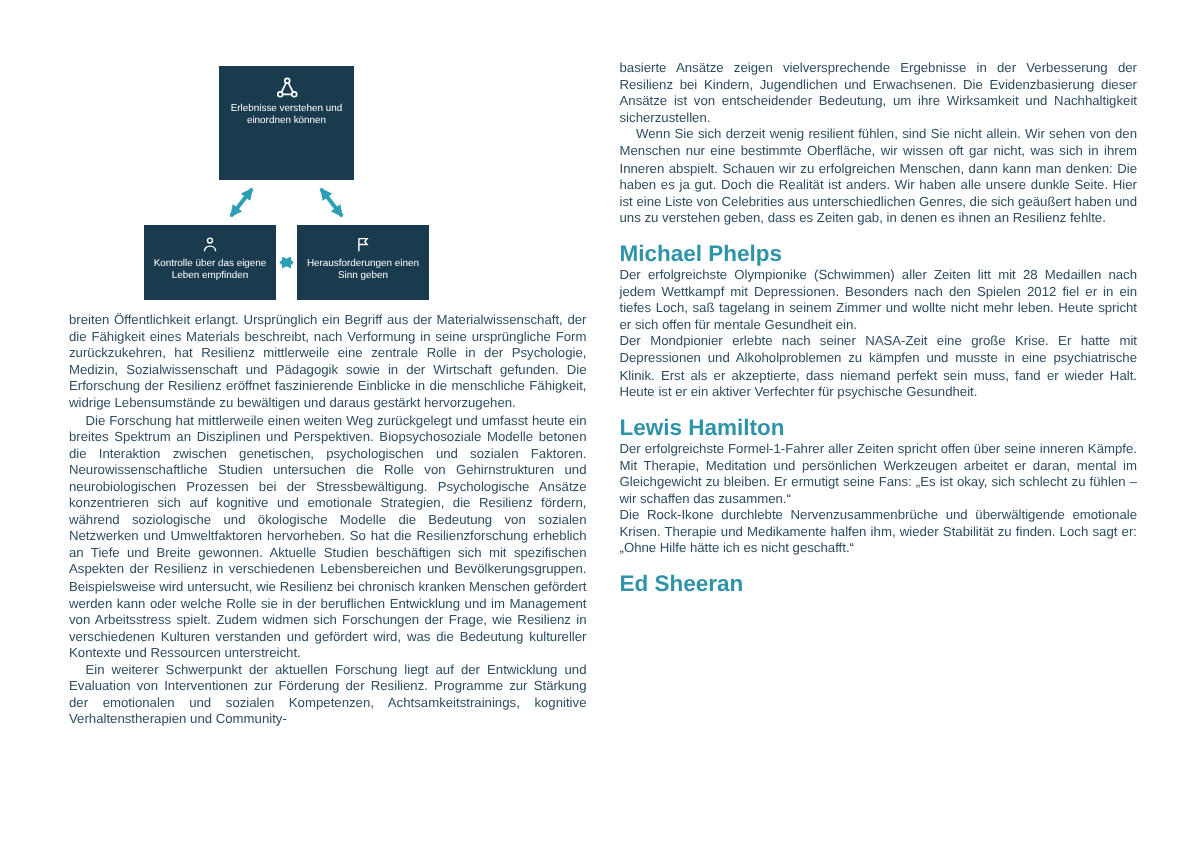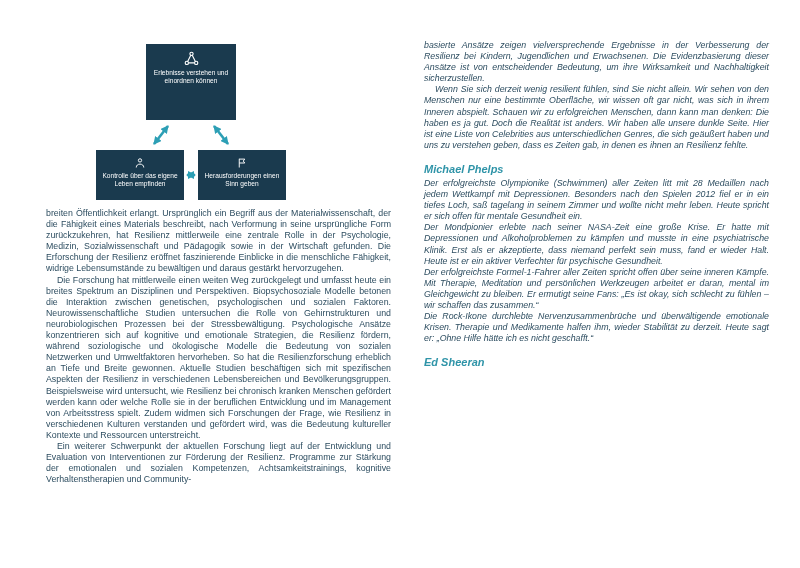--- a/index.html
+++ b/index.html
@@ -29,27 +29,27 @@
   .dicon { display:block; line-height:0; }
 
   
   .body-col {
     position:absolute; width:345px;
     font-size:8.8px; line-height:11.1px;
     text-align:justify; hyphens:auto; -webkit-hyphens:auto;
     color:#2d4d60;
   }
   .left-col  { left:46px; top:208px; }
-  .right-col { left:24px; top:40px;font-style:italic; }
+  .right-col { left:13px; top:40px; }
   .body-col p { margin:0; }
   .body-col p.indent { text-indent:11px; }
 
   section.celeb-section h3 {
     color:var(--accent, #2f94a8);
-    font-size:11px; line-height:11px; font-weight:bold;
+    font-size:15px; line-height:11px; font-weight:bold;
     margin-top:13px; margin-bottom:3px;
     text-align:left;
   }
 </style>
 </head>
 <body>
 
 <div class="spread">
 
   <div class="page page-left">
@@ -123,25 +123,26 @@
       <section class="celeb-section">
         <h3>Michael Phelps</h3>
         <p>Der erfolgreichste Olympionike (Schwimmen) aller Zeiten litt mit 28 Medaillen nach jedem Wettkampf mit Depressionen. Besonders nach den Spielen 2012 fiel er in ein tiefes Loch, saß tagelang in seinem Zimmer und wollte nicht mehr leben. Heute spricht er sich offen für mentale Gesundheit ein.</p>
       </section>
 
       <section class="celeb-section">
         <p>Der Mondpionier erlebte nach seiner NASA-Zeit eine große Krise. Er hatte mit Depressionen und Alkoholproblemen zu kämpfen und musste in eine psychiatrische Klinik. Erst als er akzeptierte, dass niemand perfekt sein muss, fand er wieder Halt. Heute ist er ein aktiver Verfechter für psychische Gesundheit.</p>
       </section>
 
       <section class="celeb-section">
+        <h3>Lewis Hamilton</h3>
         <p>Der erfolgreichste Formel-1-Fahrer aller Zeiten spricht offen über seine inneren Kämpfe. Mit Therapie, Meditation und persönlichen Werkzeugen arbeitet er daran, mental im Gleichgewicht zu bleiben. Er ermutigt seine Fans: „Es ist okay, sich schlecht zu fühlen – wir schaffen das zusammen.“</p>
       </section>
 
       <section class="celeb-section">
-        <p>Die Rock-Ikone durchlebte Nervenzusammenbrüche und überwältigende emotionale Krisen. Therapie und Medikamente halfen ihm, wieder Stabilität zu derzeit. Heute sagt er: „Ohne Hilfe hätte ich es nicht geschafft.“</p>
+        <p>Die Rock-Ikone durchlebte Nervenzusammenbrüche und überwältigende emotionale Krisen. Therapie und Medikamente halfen ihm, wieder Stabilität zu finden. Loch sagt er: „Ohne Hilfe hätte ich es nicht geschafft.“</p>
       </section>
 
       <section class="celeb-section">
         <h3>Ed Sheeran</h3>
       </section>
     </div>
 
   </div>
 </div>
 

